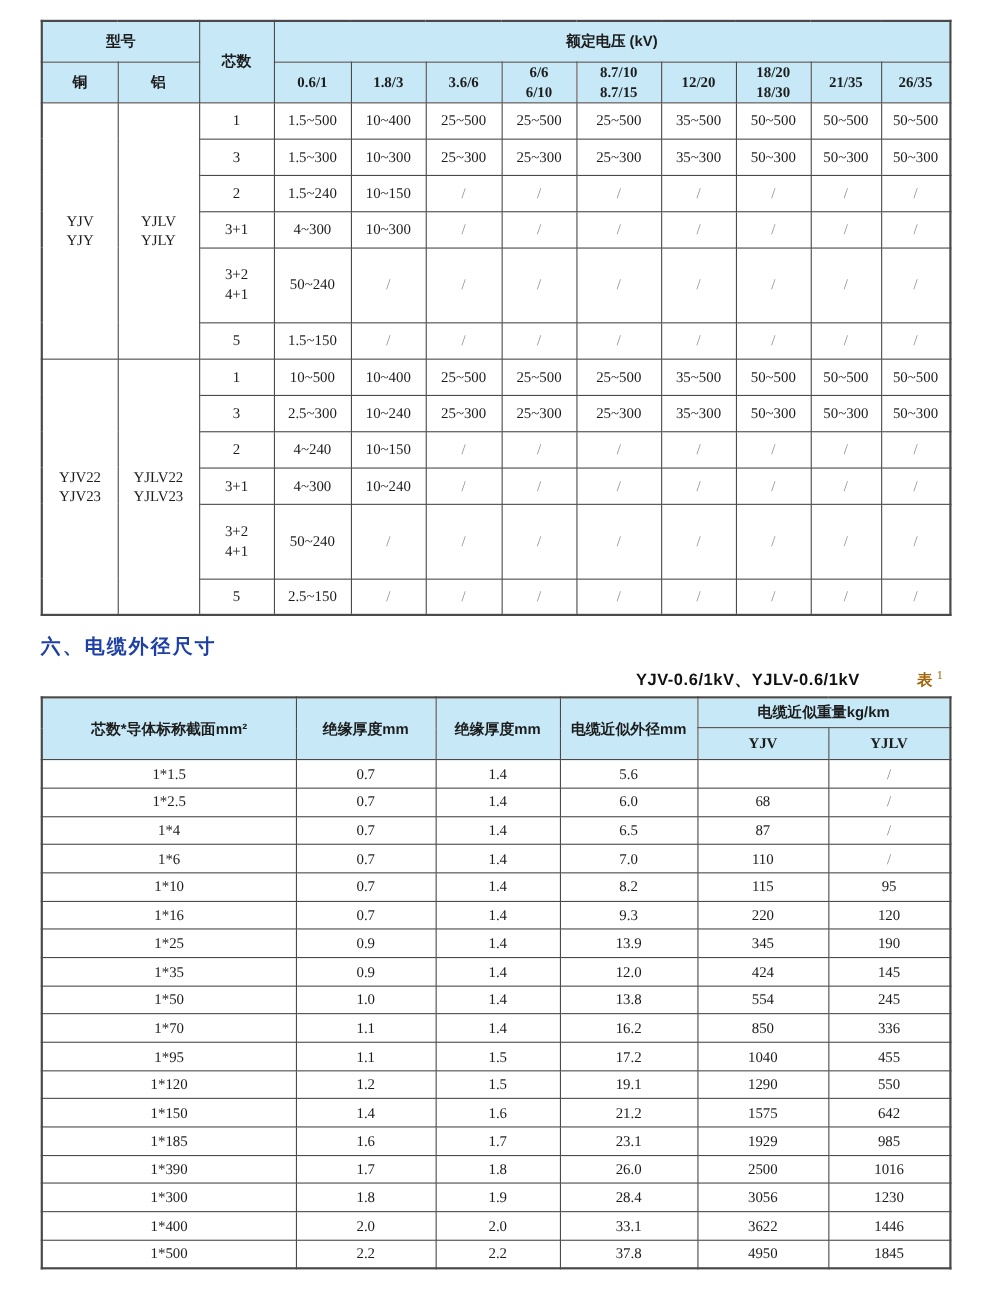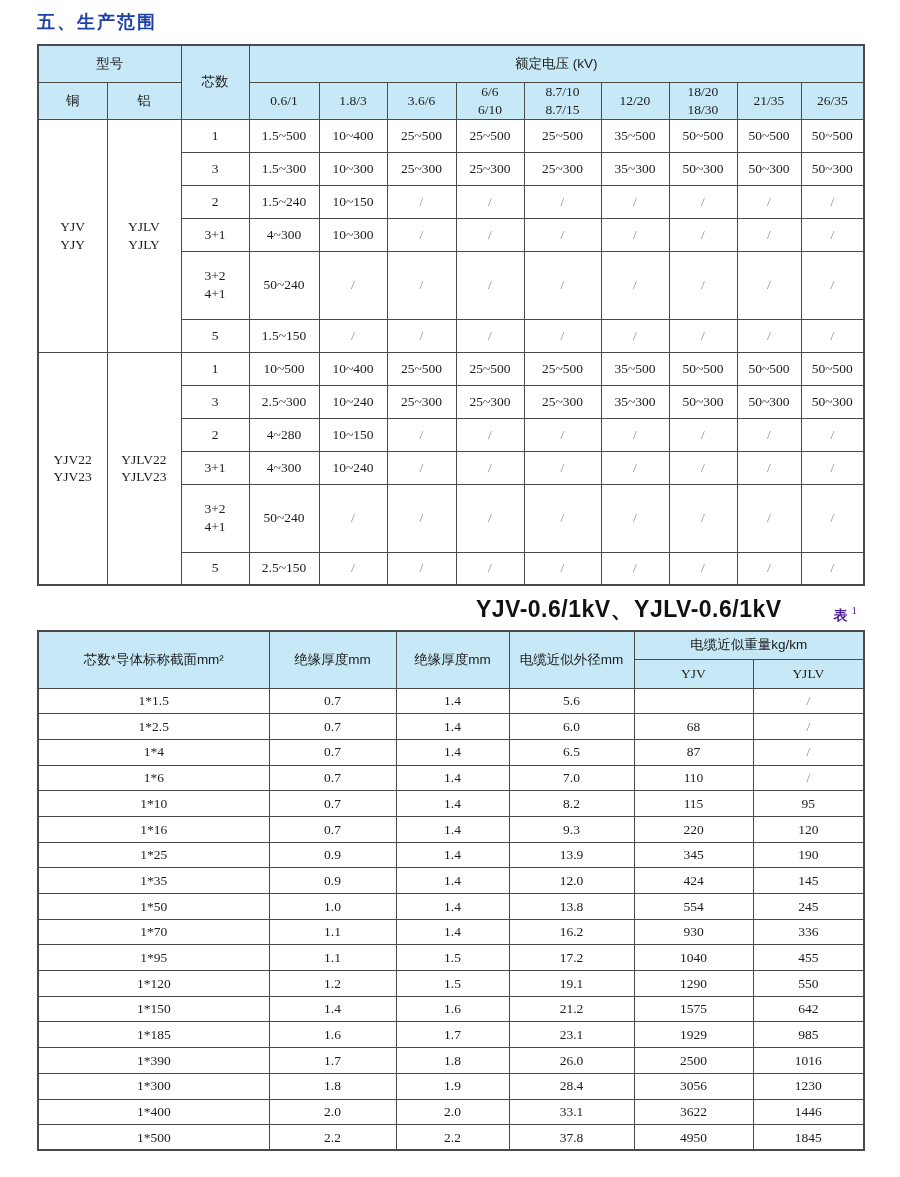--- a/index.html
+++ b/index.html
@@ -31,21 +31,21 @@
     border:1px solid #4a4a4a;
     text-align:center;
     vertical-align:middle;
     padding:0 2px;
     font-size:13.5px;
     line-height:1.3;
     overflow:hidden;
   }
   .spec thead th {
     background:#c7e9f7;
-    font-weight:normal;
+    font-weight:bold;
   }
   .cn { font-family:"Liberation Sans", sans-serif; font-size:13.5px; }
   .ml { white-space:pre-line; }
   .slash { color:#8a8a8a; }
 
   
   #table1 { margin-top:10px; }
   #table1 thead tr { height:37px; }
   #table1 tbody tr { height:33px; }
   #table1 tbody tr.tall { height:68px; }
@@ -61,40 +61,39 @@
     display:flex;
     justify-content:flex-end;
     align-items:flex-end;
     gap:52px;
     margin-top:8px;
     padding-right:6px;
     box-sizing:border-box;
   }
   .t2-subtitle {
     font-family:"Liberation Sans", sans-serif;
-    font-size:23px; font-weight:bold; color:#111;
+    font-size:15px; font-weight:bold; color:#111;
     letter-spacing:0.5px;
   }
   .t2-tablenum {
     font-family:"Liberation Sans", sans-serif;
-    font-size:14px; font-weight:bold; color:#4c1d95;
+    font-size:14px; font-weight:bold; color:#a16207;
     white-space:nowrap;
   }
   .t2-tablenum .num {
     font-size:11px; font-weight:normal;
     vertical-align:super;
     font-family:"Liberation Serif", serif;
   }
 </style>
 </head>
 <body>
 
 <div class="page">
 
-  <h2 class="sec-title" id="sec5-title">五、生产范围</h2>
 
   <table class="spec" id="table1">
     <colgroup>
       <col style="width:69px">
         <col style="width:74px">
         <col style="width:68px">
       <col style="width:70px">
         <col style="width:68px">
         <col style="width:69px">
       <col style="width:68px">
@@ -228,21 +227,21 @@
           <td>25~300</td>
           <td>25~300</td>
           <td>25~300</td>
           <td>35~300</td>
           <td>50~300</td>
           <td>50~300</td>
           <td>50~300</td>
         </tr>
         <tr>
           <td>2</td>
-          <td>4~280</td>
+          <td>4~240</td>
           <td>10~150</td>
           <td class="slash">/</td>
           <td class="slash">/</td>
           <td class="slash">/</td>
           <td class="slash">/</td>
           <td class="slash">/</td>
           <td class="slash">/</td>
           <td class="slash">/</td>
         </tr>
         <tr>
@@ -278,20 +277,21 @@
           <td class="slash">/</td>
           <td class="slash">/</td>
           <td class="slash">/</td>
           <td class="slash">/</td>
           <td class="slash">/</td>
           <td class="slash">/</td>
         </tr>
       </tbody>
   </table>
 
+  <h2 class="sec-title" id="sec6-title">六、电缆外径尺寸</h2>
 
   <div class="t2-caption">
     <span class="t2-subtitle">YJV-0.6/1kV、YJLV-0.6/1kV</span>
     <span class="t2-tablenum"><span>表</span> <span class="num">1</span></span>
   </div>
 
   <table class="spec" id="table2">
     <colgroup>
       <col style="width:231px">
         <col style="width:127px">
@@ -384,21 +384,21 @@
           <td>1.4</td>
           <td>13.8</td>
           <td>554</td>
           <td>245</td>
         </tr>
         <tr>
           <td>1*70</td>
           <td>1.1</td>
           <td>1.4</td>
           <td>16.2</td>
-          <td>930</td>
+          <td>850</td>
           <td>336</td>
         </tr>
         <tr>
           <td>1*95</td>
           <td>1.1</td>
           <td>1.5</td>
           <td>17.2</td>
           <td>1040</td>
           <td>455</td>
         </tr>

